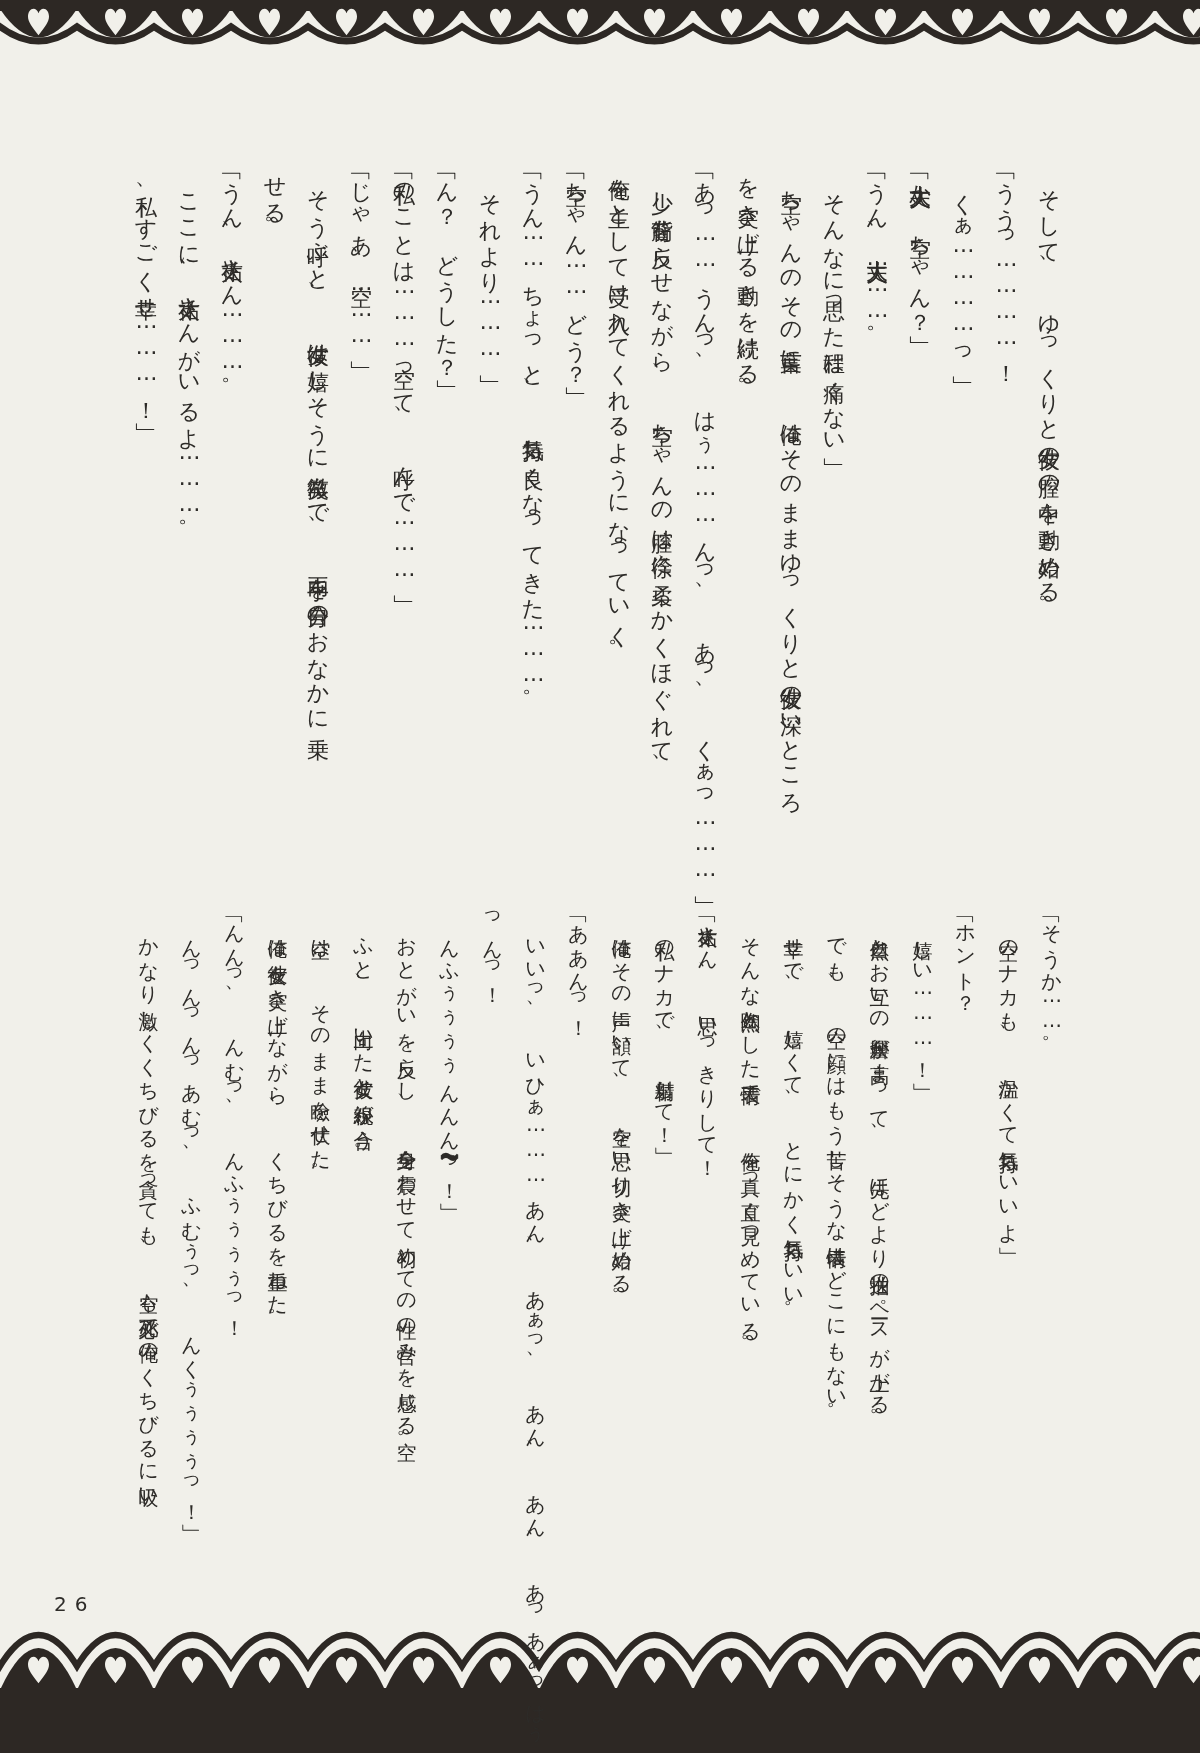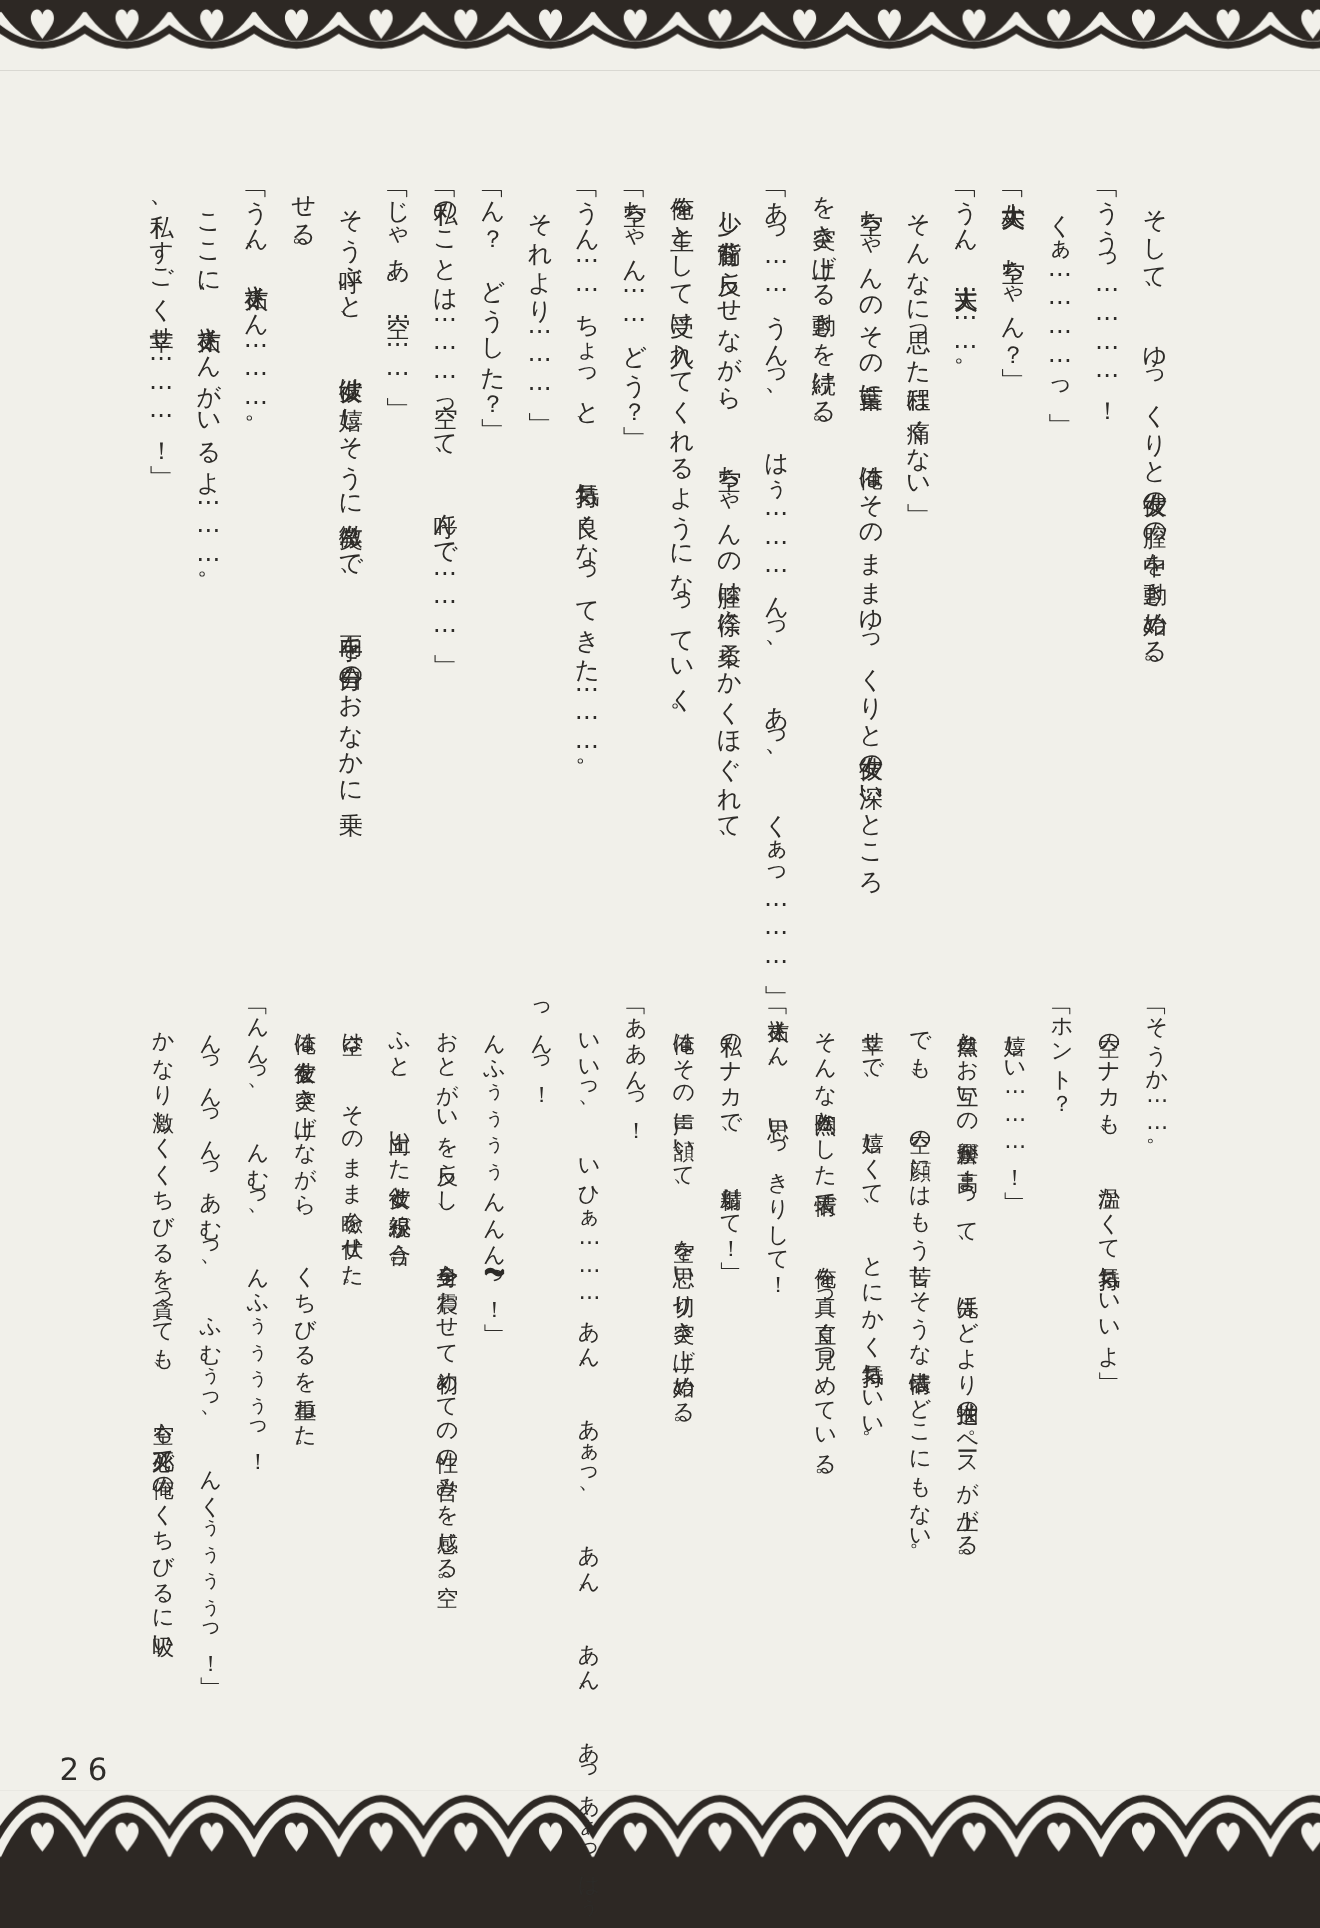--- a/index.html
+++ b/index.html
@@ -41,21 +41,21 @@
   .block-top p.quote{padding-top:4px;}
   .block-top p.para{padding-top:13px;}
   .block-top p.inner{padding-top:17px;}
   .block-bottom p.flush{padding-top:0;}
   .block-bottom p.quote{padding-top:8px;}
   .block-bottom p.para{padding-top:22px;}
   .block-bottom p.inner{padding-top:24px;}
   .page-number{
     position:absolute;
     left:54px;top:1592px;
-    font-size:28px;
+    font-size:20px;
     letter-spacing:8px;
     color:#2e2c29;
     font-family:"DejaVu Sans",sans-serif;
   }
 </style>
 </head>
 <body>
 
 <div class="page">
 

